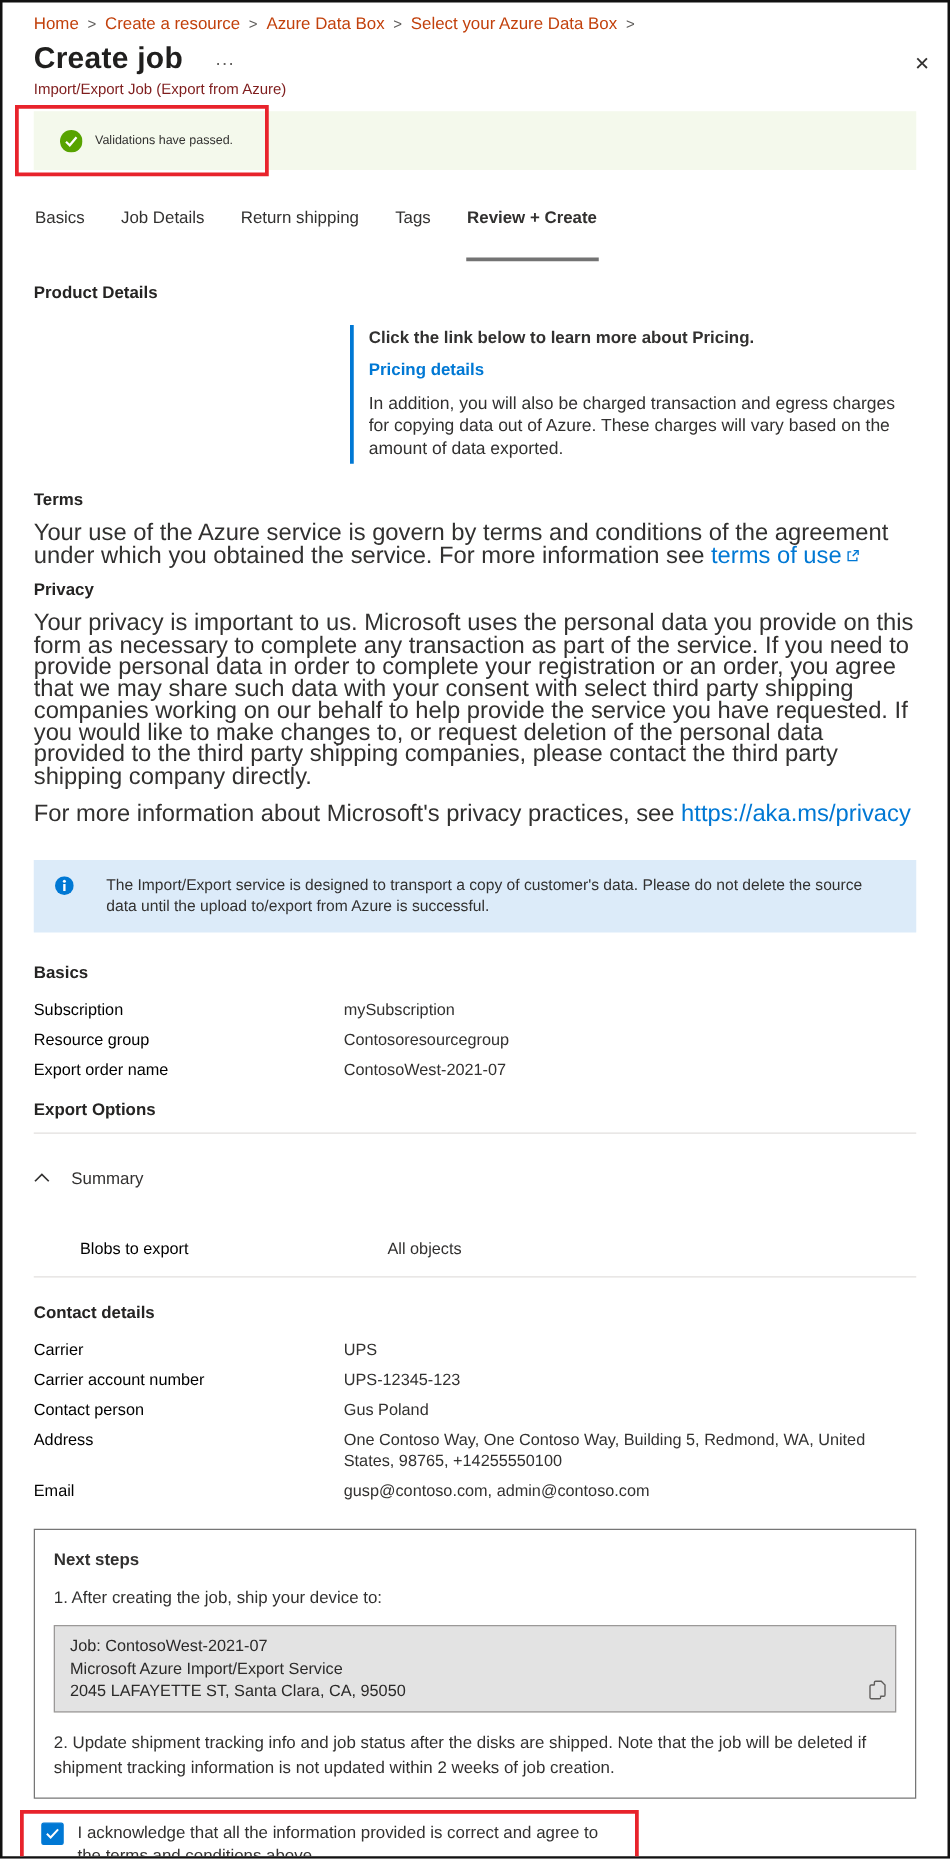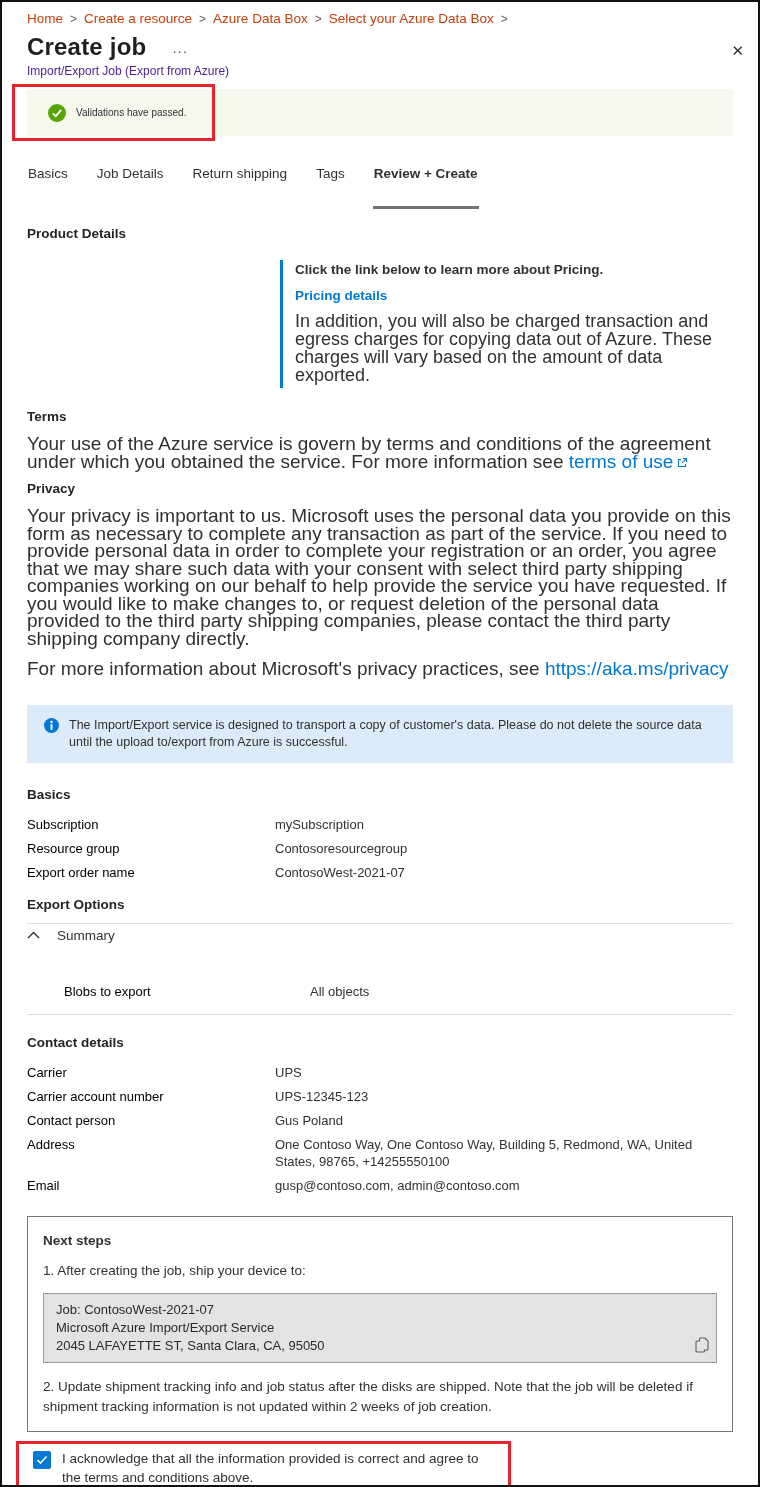--- a/index.html
+++ b/index.html
@@ -17,21 +17,21 @@
   
   .breadcrumb { margin-top: 9px; font-size: 13.5px; }
   .breadcrumb a { color: #c2410c; text-decoration: none; cursor: pointer; }
   .crumb-sep { color: #605e5c; margin: 0 7px; font-size: 12px; }
 
   
   .title-row { margin-top: 7px; display: flex; align-items: center; }
   .page-title { font-size: 24px; font-weight: 700; color: #201f1e; letter-spacing: 0.2px; }
   .title-more { color: #605e5c; font-size: 15px; margin-left: 26px; letter-spacing: 1px; cursor: pointer; }
   .close-btn { position: absolute; top: 40px; right: 14px; font-size: 15px; color: #323130; cursor: pointer; background: none; border: none; font-family: inherit; }
-  .subtitle { margin-top: 3px; font-size: 12px; color: #4c1d95; }
+  .subtitle { margin-top: 3px; font-size: 12px; color: #7f1d1d; }
 
   
   .validation-banner {
     margin-top: 11px; height: 47px; background: #f4f9ec;
     display: flex; align-items: center; padding-left: 21px;
     position: relative; font-size: 10px; color: #323130;
   }
   .check-icon { width: 18px; height: 18px; margin-right: 10px; flex: 0 0 auto; }
   .annotate { position: absolute; border: 3px solid #e8232b; pointer-events: none; }
   .validation-annotate { left: -15px; top: -5px; width: 203px; height: 57px; }
@@ -41,46 +41,46 @@
   .tab { padding: 0 1px 9px 1px; cursor: pointer; color: #323130; }
   .tab.active { font-weight: 700; border-bottom: 3px solid #737373; padding-bottom: 25px; }
 
   .section-heading { font-size: 13.5px; font-weight: 700; color: #252423; }
   .h-product { margin-top: 17px; }
 
   
   .pricing-box { margin-left: 253px; margin-top: 19px; border-left: 3px solid #0078d4; padding: 2px 0 4px 12px; width: 452px; }
   .pricing-title { font-size: 13.5px; font-weight: 700; }
   .pricing-link { display: inline-block; margin-top: 11px; color: #0078d4; font-weight: 700; font-size: 13.5px; text-decoration: none; cursor: pointer; }
-  .pricing-body { margin-top: 8px; font-size: 18px; line-height: 18px; }
+  .pricing-body { margin-top: 8px; font-size: 14px; line-height: 18px; }
 
   .h-terms { margin-top: 21px; }
   .para { margin-top: 11px; font-size: 19px; line-height: 17.5px; color: #323130; }
   .inline-link { color: #0078d4; text-decoration: none; cursor: pointer; }
   .ext-icon { display: inline-block; vertical-align: -1px; margin-left: 3px; }
   .h-privacy { margin-top: 11px; }
   .privacy-more { margin-top: 13px; }
 
   
   .info-banner {
     margin-top: 27px; background: #dcebf9; padding: 12px 24px 12px 17px;
-    display: flex; gap: 10px; font-size: 12.5px; line-height: 17px; color: #323130;
+    display: flex; gap: 26px; font-size: 12.5px; line-height: 17px; color: #323130;
   }
   .info-icon { flex: 0 0 auto; margin-top: 1px; }
 
   
   .h-basics { margin-top: 24px; }
   .field-row { display: flex; margin-top: 7px; font-size: 13px; line-height: 17px; }
   .field-row.first { margin-top: 14px; }
   .field-label { width: 248px; flex: 0 0 auto; color: #000000; }
   .field-value { color: #323130; max-width: 460px; }
 
   .h-export { margin-top: 16px; }
   .divider { margin-top: 11px; border-top: 1px solid #e2e0de; }
-  .summary-row { margin-top: 4px; display: flex; align-items: center; cursor: pointer; }
+  .summary-row { margin-top: 28px; display: flex; align-items: center; cursor: pointer; }
   .chevron-icon { margin-right: 17px; }
   .summary-label { font-size: 13.5px; color: #323130; }
   .sub-row { margin-top: 41px; display: flex; font-size: 13px; }
   .sub-row .field-label { margin-left: 37px; width: 246px; }
   .divider2 { margin-top: 15px; border-top: 1px solid #e2e0de; }
   .h-contact { margin-top: 20px; }
 
   
   .next-steps { margin-top: 22px; border: 1px solid #767676; padding: 16px 15px 14px 15px; }
   .next-steps-heading { font-size: 13.5px; font-weight: 700; }

